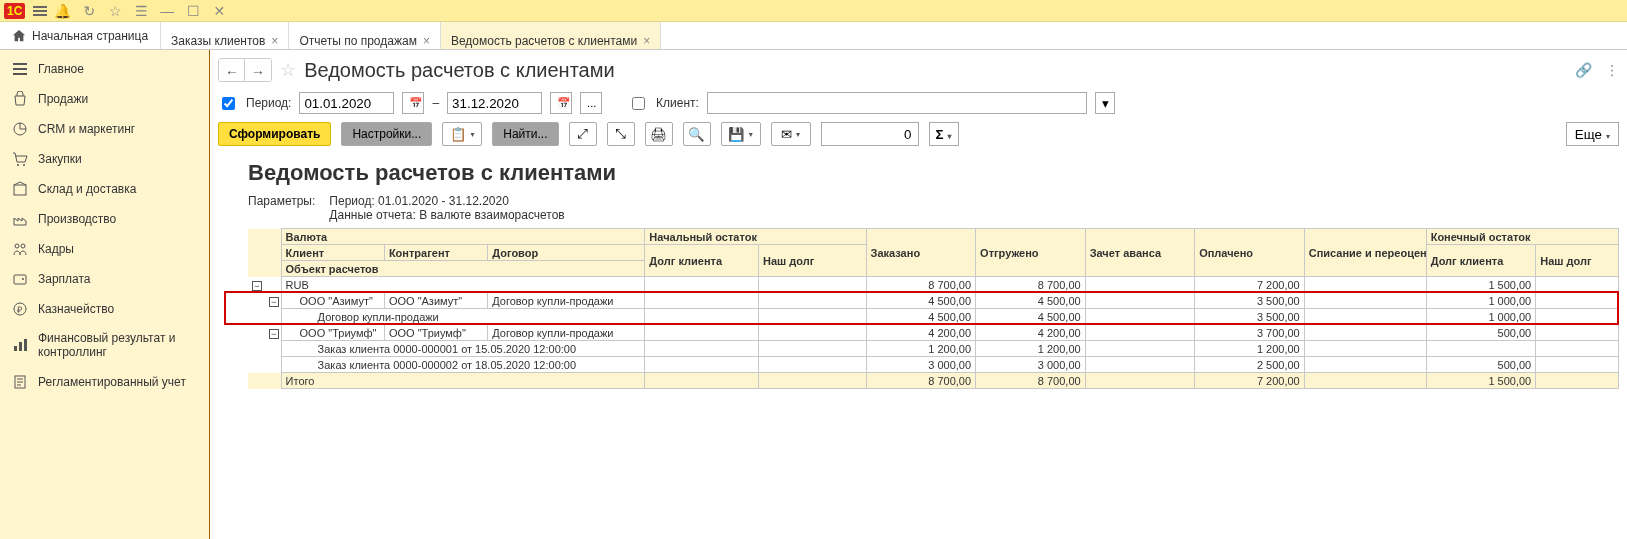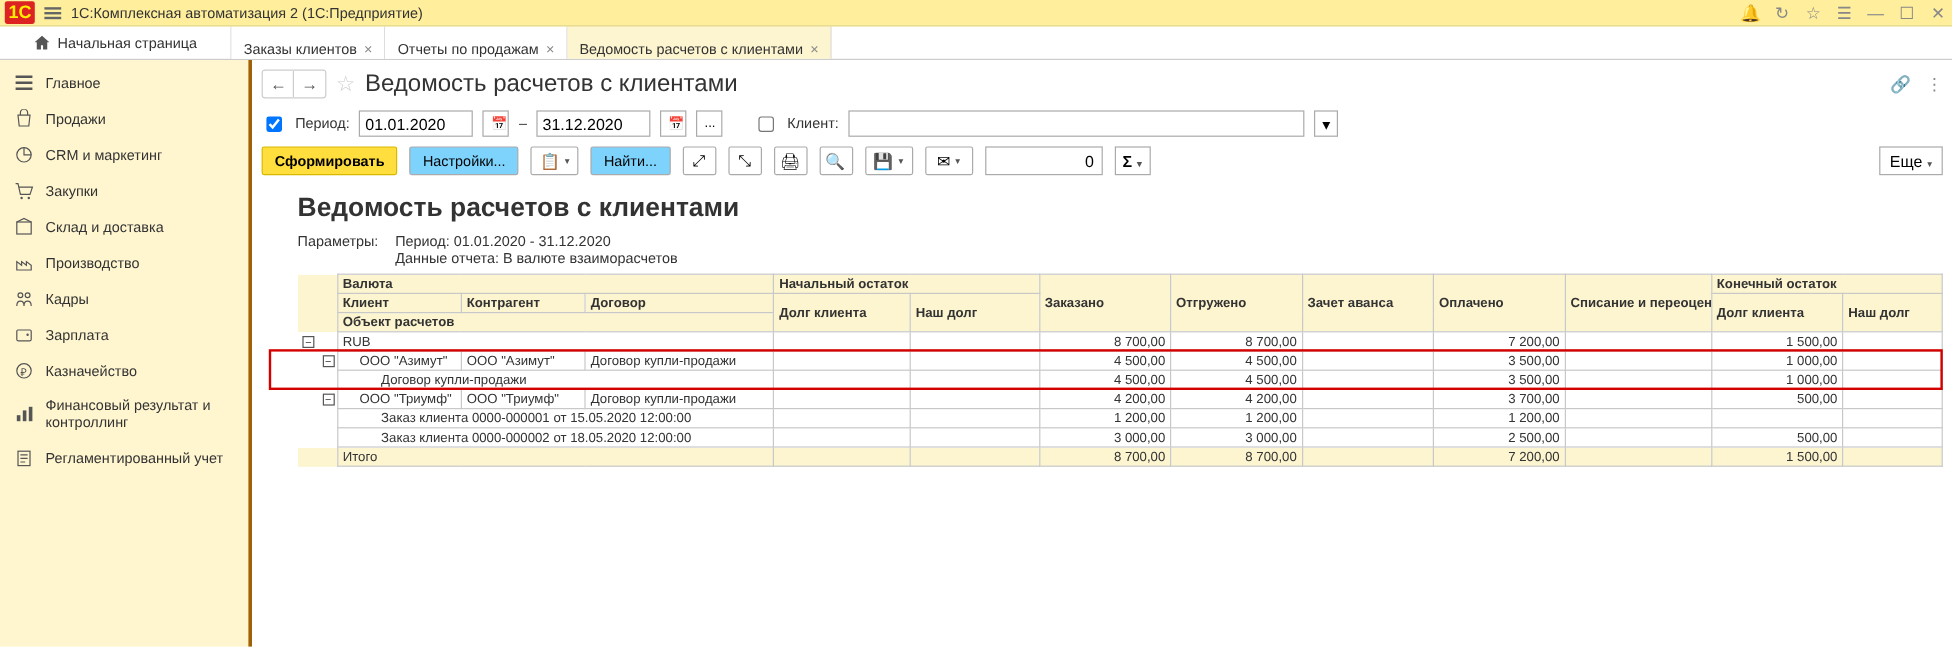--- a/index.html
+++ b/index.html
@@ -1,37 +1,37 @@
 <!DOCTYPE html>
 <html><head>
 <meta charset="utf-8">
 <style>
   * { box-sizing: border-box; font-family: Arial, sans-serif; }
   body { margin: 0; font-size: 12px; background: #fff; color: #333; overflow: hidden; }
 
   
   .titlebar { height: 22px; background: #ffee9c; display: flex; align-items: center; padding: 0 4px; gap: 8px; border-bottom: 1px solid #e0d890; position: relative; }
-  .logo-1c { background: #dd2222; color: #ffee00; font-weight: bold; font-size: 15px; padding: 1px 3px; border-radius: 2px; }
+  .logo-1c { background: #dd2222; color: #ffee00; font-weight: bold; font-size: 12px; padding: 1px 3px; border-radius: 2px; }
   .titlebar-title { flex: 1; font-size: 12px; }
   .hamburger { display: inline-flex; flex-direction: column; gap: 2px; width: 14px; cursor: pointer; }
   .hamburger span { display: block; height: 2px; background: #666; }
   .titlebar-icons { display: flex; gap: 10px; align-items: center; }
   .titlebar-icons .ticon { width: 16px; height: 16px; display: inline-flex; align-items: center; justify-content: center; color: #888; cursor: pointer; font-size: 14px; }
 
   
   .tabs-row { height: 28px; background: #fff; display: flex; align-items: stretch; border-bottom: 1px solid #ccc; }
-  .home-tab { display: flex; align-items: center; gap: 6px; padding: 0 28px; border-right: 1px solid #ddd; cursor: pointer; }
+  .home-tab { display: flex; align-items: center; gap: 6px; padding: 0 12px; border-right: 1px solid #ddd; cursor: pointer; }
   .home-tab svg { width: 14px; height: 14px; }
-  .tab { display: flex; align-items: flex-start; gap: 6px; padding: 12px 10px; border-right: 1px solid #ddd; cursor: pointer; background: #fff; }
+  .tab { display: flex; align-items: flex-end; gap: 6px; padding: 1px 10px; border-right: 1px solid #ddd; cursor: pointer; background: #fff; }
   .tab.active { background: #fdf5d0; }
   .tab .close-x { color: #888; font-size: 12px; }
 
   
   .app-body { display: flex; height: calc(539px - 22px - 28px); }
-  .sidebar { width: 210px; background: #fff6d0; border-right: 3px solid #a16207; padding-top: 4px; }
+  .sidebar { width: 210px; background: #fff6d0; border-right: 1px solid #a16207; padding-top: 4px; }
   .sidebar-item { display: flex; align-items: center; gap: 10px; padding: 7px 12px; cursor: pointer; color: #333; }
   .sidebar-item svg { width: 16px; height: 16px; flex-shrink: 0; }
   .sidebar-item span { line-height: 1.2; }
 
   .content { flex: 1; padding: 4px 8px; overflow: hidden; }
 
   
   .page-head { display: flex; align-items: center; gap: 8px; margin: 4px 0 10px; }
   .nav-arrows { display: flex; border: 1px solid #ccc; border-radius: 3px; overflow: hidden; }
   .nav-arrows button { background: #fff; border: none; width: 26px; height: 22px; cursor: pointer; font-size: 14px; color: #555; }
@@ -44,21 +44,21 @@
   
   .filter-bar { display: flex; align-items: center; gap: 8px; margin-bottom: 8px; }
   .checkbox { width: 13px; height: 13px; }
   .date-input { border: 1px solid #aaa; padding: 2px 4px; width: 95px; height: 22px; }
   .cal-btn, .small-btn { border: 1px solid #aaa; background: #fff; width: 22px; height: 22px; cursor: pointer; font-size: 11px; }
   .client-input { border: 1px solid #aaa; height: 22px; width: 380px; }
   .dropdown-btn { border: 1px solid #aaa; background: #fff; width: 20px; height: 22px; cursor: pointer; }
 
   
   .actions-row { display: flex; align-items: center; gap: 10px; margin-bottom: 14px; flex-wrap: wrap; }
-  .btn { border: 1px solid #aaa; background: #7dd3fc; padding: 3px 10px; height: 24px; cursor: pointer; border-radius: 2px; font-size: 12px; display: inline-flex; align-items: center; gap: 4px; }
+  .btn { border: 1px solid #aaa; background: #a3a3a3; padding: 3px 10px; height: 24px; cursor: pointer; border-radius: 2px; font-size: 12px; display: inline-flex; align-items: center; gap: 4px; }
   .btn.primary { background: #ffde3d; border-color: #d9b800; font-weight: bold; }
   .split::after { content: "▾"; margin-left: 4px; font-size: 8px; color: #555; }
   .icon-btn { border: 1px solid #aaa; background: #fff; width: 28px; height: 24px; cursor: pointer; display: inline-flex; align-items: center; justify-content: center; border-radius: 2px; }
   .icon-btn.split { width: 40px; }
   .num-input { border: 1px solid #aaa; height: 24px; width: 98px; text-align: right; padding: 0 6px; }
   .sigma-btn { border: 1px solid #aaa; background: #fff; height: 24px; padding: 0 6px; cursor: pointer; font-weight: bold; }
   .spacer-flex { flex: 1; }
   .more-btn { border: 1px solid #aaa; background: #fff; padding: 3px 8px; height: 24px; cursor: pointer; margin-left: 46px; }
   .report-area { padding-left: 30px; }
   .report-title { font-size: 22px; font-weight: bold; margin: 4px 0 8px; }
@@ -96,21 +96,20 @@
 </head>
 <body>
 
 <div class="titlebar">
   <span class="logo-1c">1C</span>
   <span class="hamburger">
       <span></span>
       <span></span>
       <span></span>
     </span>
-  <span class="titlebar-title">1С:Комплексная автоматизация 2  (1С:Предприятие)</span>
   <div class="titlebar-icons">
     <span class="ticon">🔔</span>
     <span class="ticon">↻</span>
     <span class="ticon">☆</span>
     <span class="ticon">☰</span>
     <span class="ticon">—</span>
     <span class="ticon">☐</span>
     <span class="ticon">✕</span>
   </div>
 </div>

